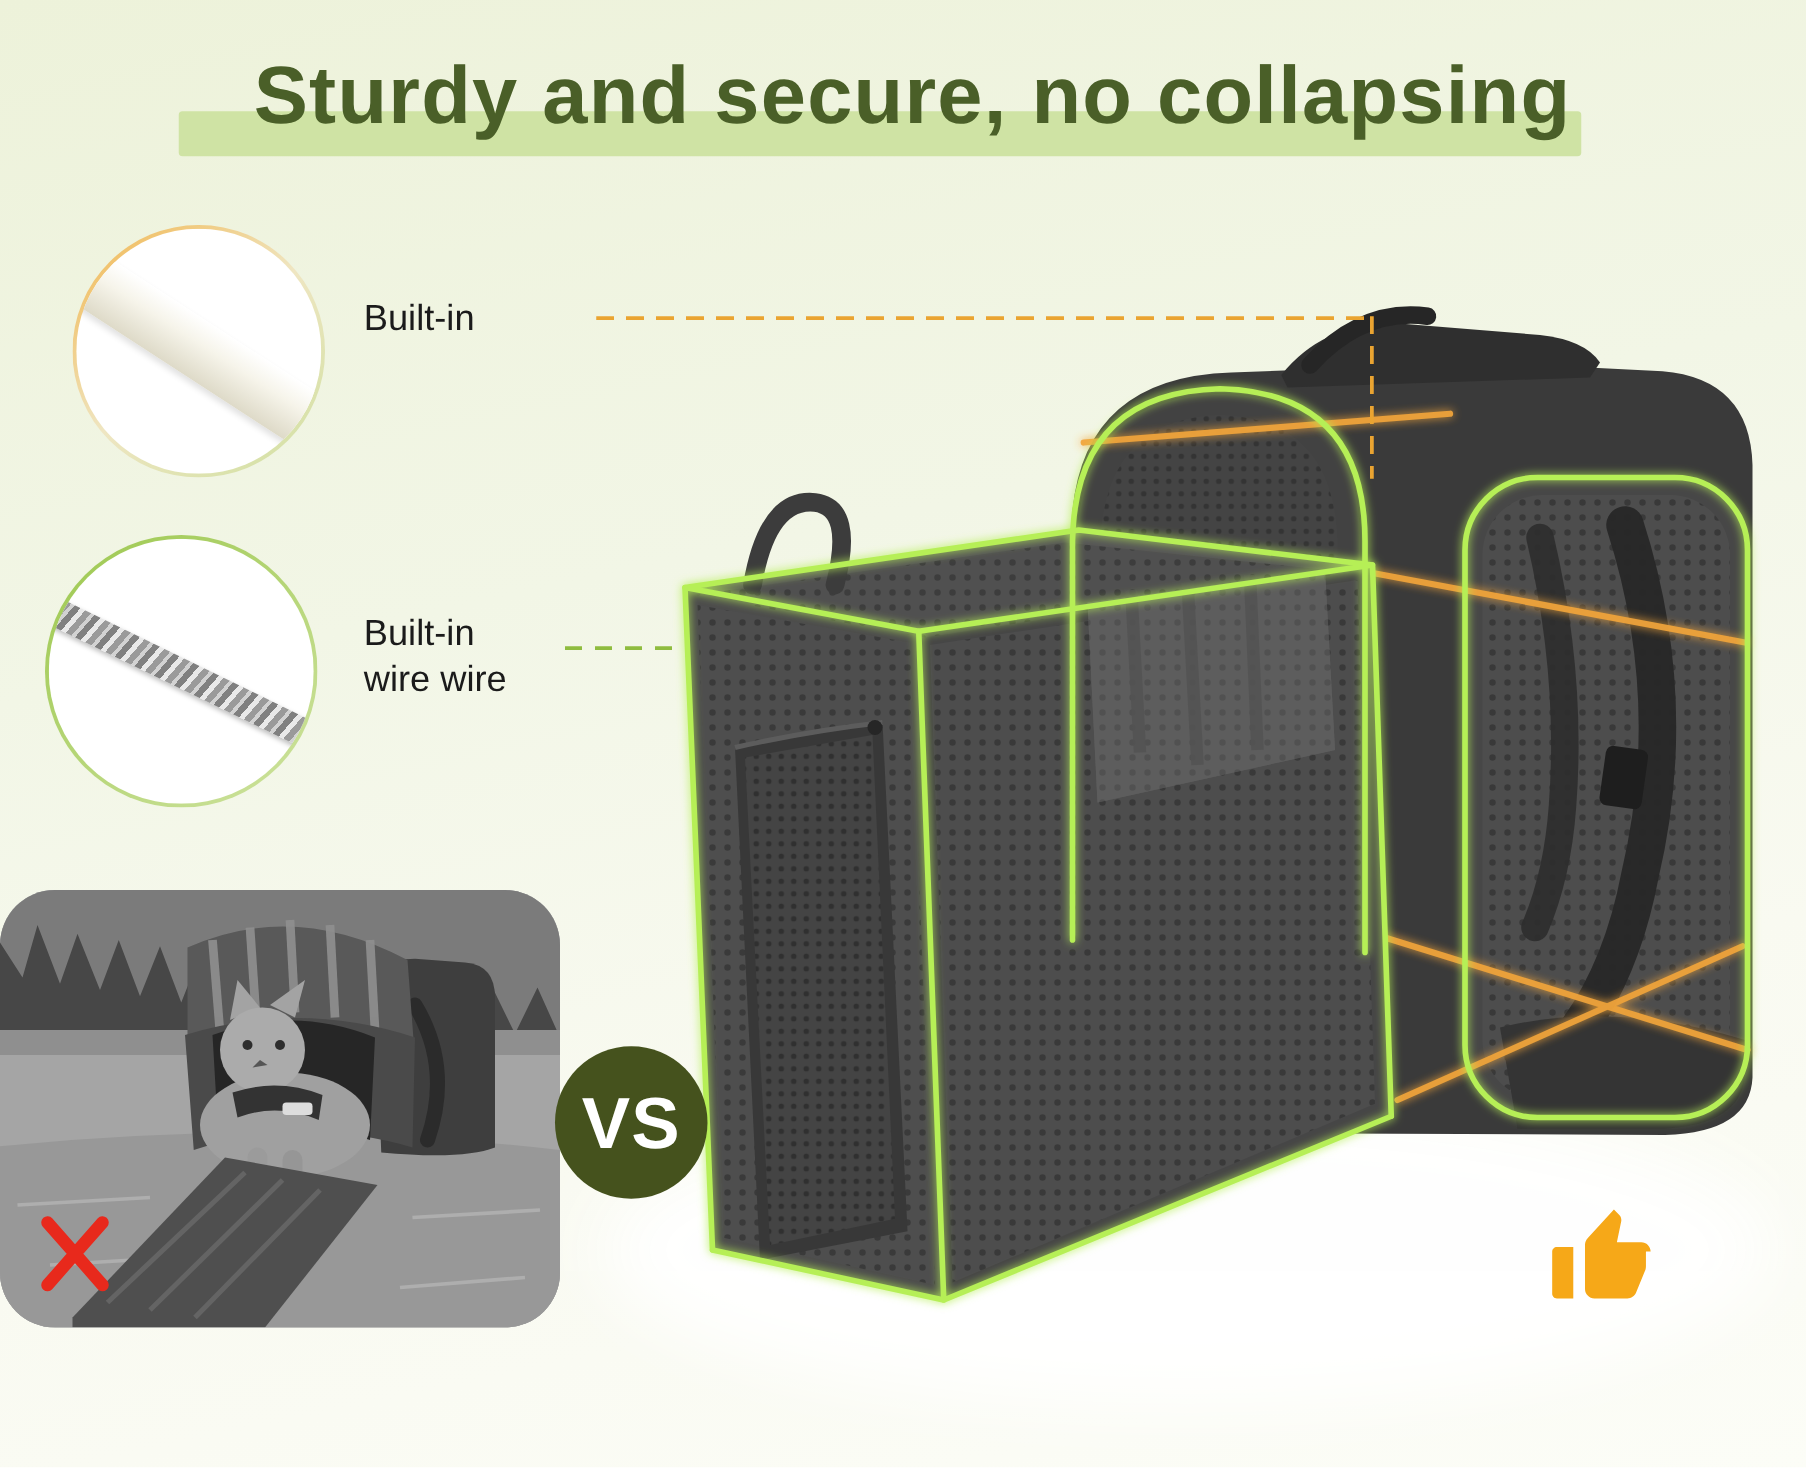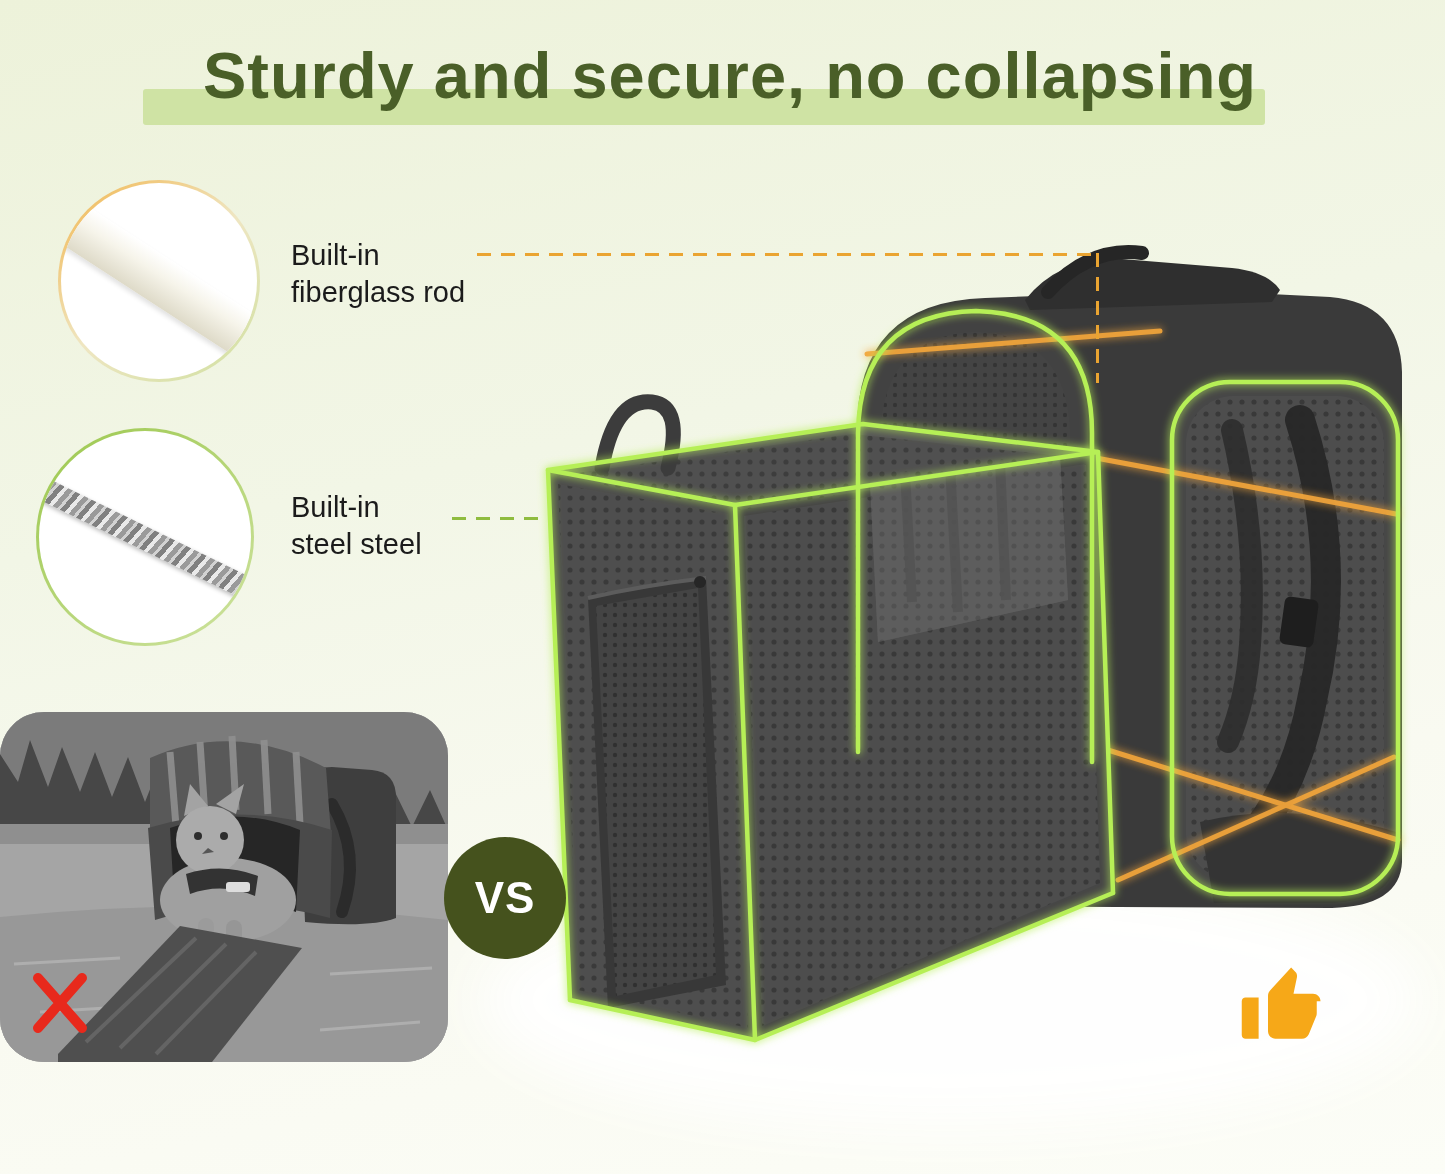--- a/index.html
+++ b/index.html
@@ -59,21 +59,21 @@
   
   .photo {
     position:absolute; left:0; top:712px; width:448px; height:350px;
     border-radius:44px; overflow:hidden; background:#9d9d9d; z-index:3;
   }
   .x-mark { position:absolute; left:30px; top:972px; width:60px; height:62px; z-index:4; }
   
   .vs-badge {
     position:absolute; left:444px; top:837px; width:122px; height:122px; border-radius:50%;
     background:#45521d; color:#ffffff; display:flex; align-items:center; justify-content:center;
-    font-size:44px; font-weight:bold; letter-spacing:1px; z-index:5;
+    font-size:58px; font-weight:bold; letter-spacing:1px; z-index:5;
   }
   
   .thumb { position:absolute; left:1238px; top:960px; width:90px; height:90px; z-index:3; }
   
   .product { position:absolute; left:0; top:0; width:1445px; height:1174px; z-index:1; }
 </style>
 </head>
 <body>
 
 <div class="canvas">
@@ -155,31 +155,30 @@
       <path d="M1098 452 L1113 893"></path>
       <path d="M570 1000 L755 1040 L1113 893"></path>
     </g>
   </svg>
 
   <div class="sample-circle circle-rod">
     <div class="rod-shape"></div>
   </div>
   <div class="callout-label label-rod">
     <div>Built-in</div>
-    <div>fiberglass rod</div>
   </div>
   <div class="dash dash-orange-h"></div>
   <div class="dash dash-orange-v"></div>
 
   <div class="sample-circle circle-wire">
     <div class="wire-shape"></div>
   </div>
   <div class="callout-label label-wire">
     <div>Built-in</div>
-    <div>steel steel</div>
+    <div>wire wire</div>
   </div>
   <div class="dash dash-green-h"></div>
 
   <div class="photo">
     <svg viewBox="0 0 448 350" width="448" height="350">
       <rect width="448" height="350" fill="#b2b2b2"></rect>
       <rect width="448" height="118" fill="#7b7b7b"></rect>
       <path d="M0 120 L0 42 L18 70 L30 28 L48 75 L62 35 L80 80 L95 40 L112 85 L128 45 L145 90 L160 52 L178 95 L196 55 L214 100 L230 60 L250 105 L270 62 L290 108 L312 66 L330 110 L352 70 L372 112 L392 74 L412 115 L430 78 L448 118 L448 120 Z" fill="#474747"></path>
       <rect y="112" width="448" height="26" fill="#8f8f8f"></rect>
       <rect y="132" width="448" height="218" fill="#a5a5a5"></rect>

